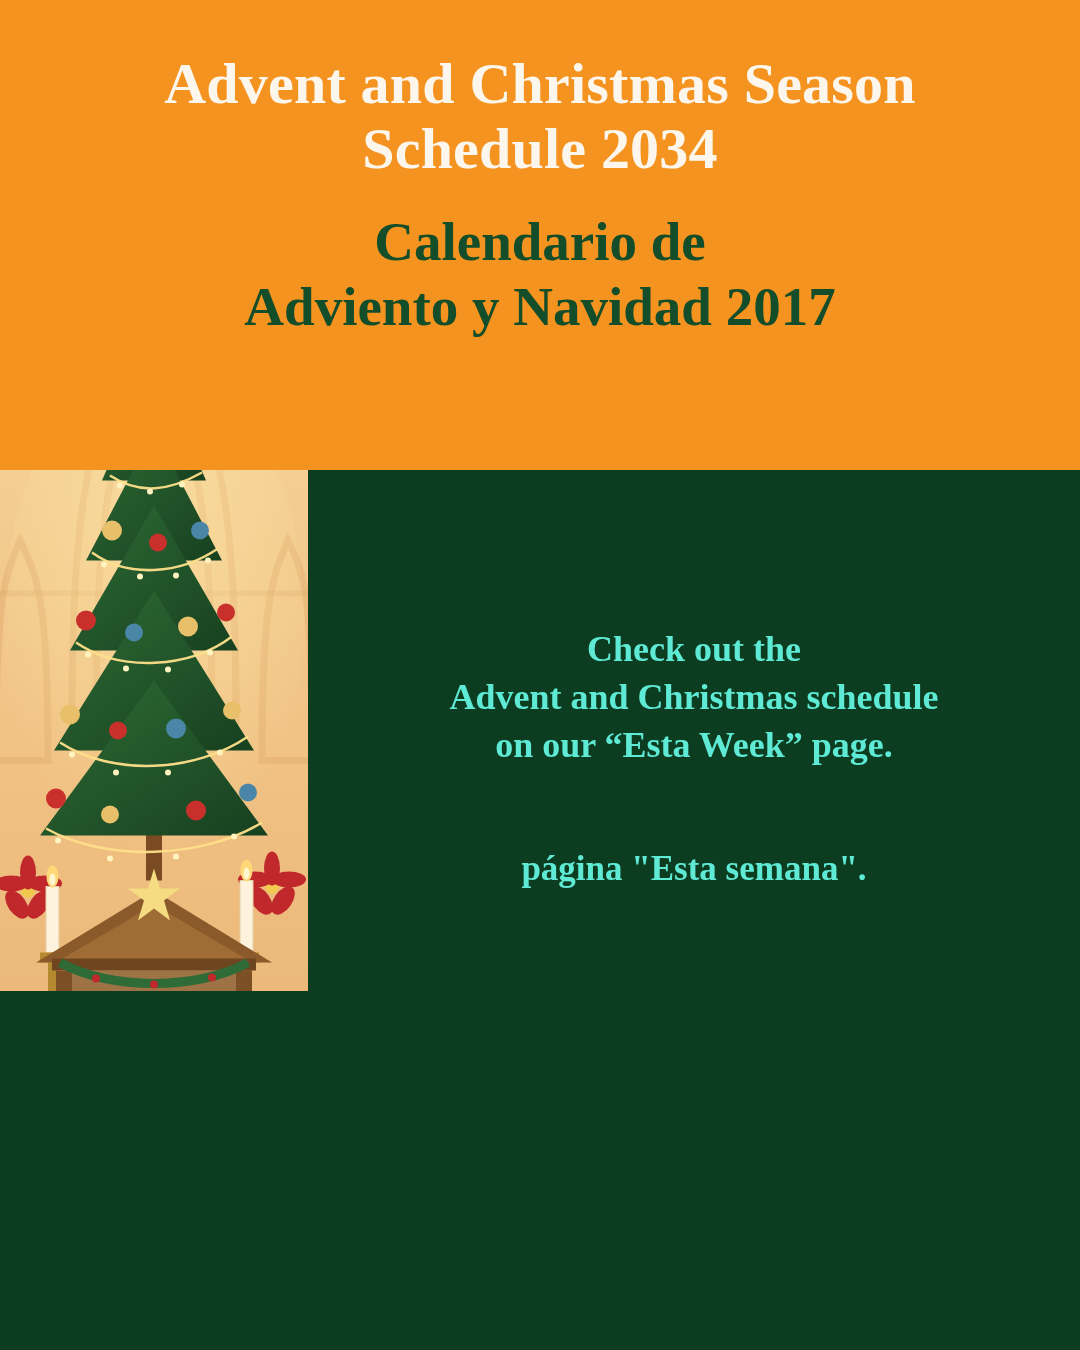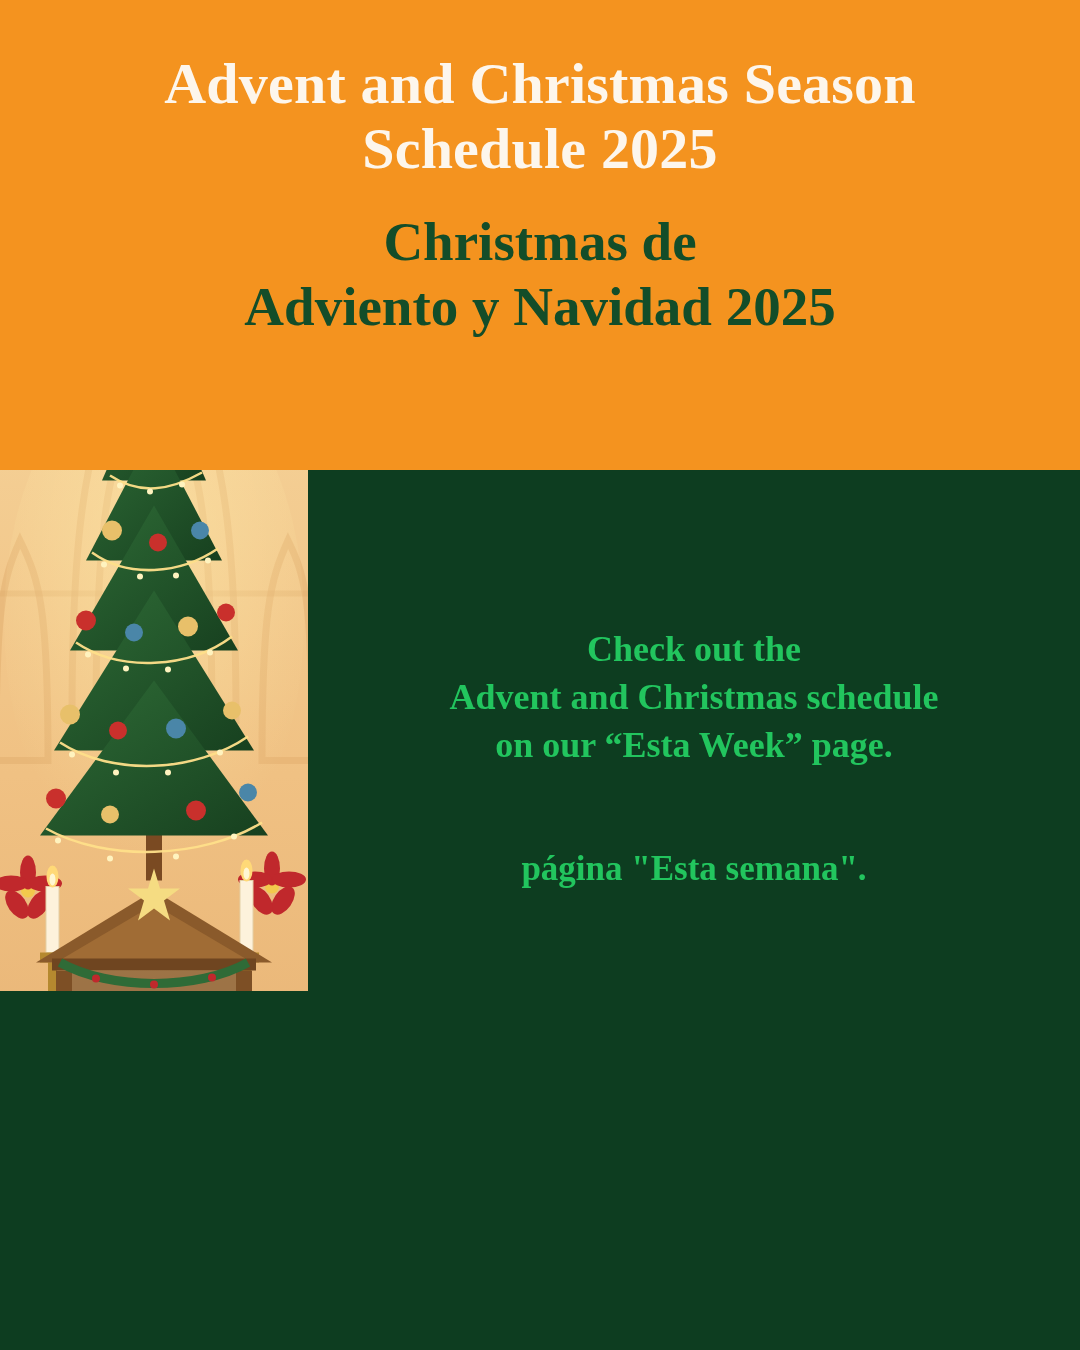--- a/index.html
+++ b/index.html
@@ -67,21 +67,21 @@
   }
   .art-svg {
     display: block;
     width: 100%;
     height: 100%;
   }
 
   
   .message {
     flex: 1 1 auto;
-    color: #22c55e;
+    color: #5eead4;
     display: flex;
     flex-direction: column;
     justify-content: flex-start;
     align-items: center;
     padding: 155px 40px 0 40px;
     box-sizing: border-box;
     text-align: center;
   }
   .msg-en {
     font-size: 36px;
@@ -98,25 +98,25 @@
   .msg-line { display: block; }
 </style>
 </head>
 <body>
 
 <div class="poster">
 
   <div class="header">
     <div class="title-en">
       <span class="msg-line">Advent and Christmas Season</span>
-      <span class="msg-line">Schedule 2025</span>
+      <span class="msg-line">Schedule 2034</span>
     </div>
     <div class="title-es">
-      <span class="msg-line">Christmas de</span>
-      <span class="msg-line">Adviento y Navidad 2025</span>
+      <span class="msg-line">Calendario de</span>
+      <span class="msg-line">Adviento y Navidad 2017</span>
     </div>
   </div>
 
   <div class="body">
 
     <div class="art">
       <div class="art-inner">
         <svg class="art-svg" viewBox="0 0 308 880" preserveAspectRatio="xMidYMid slice">
           <defs>
             <linearGradient id="wallG" x1="0" y1="0" x2="0" y2="1">

